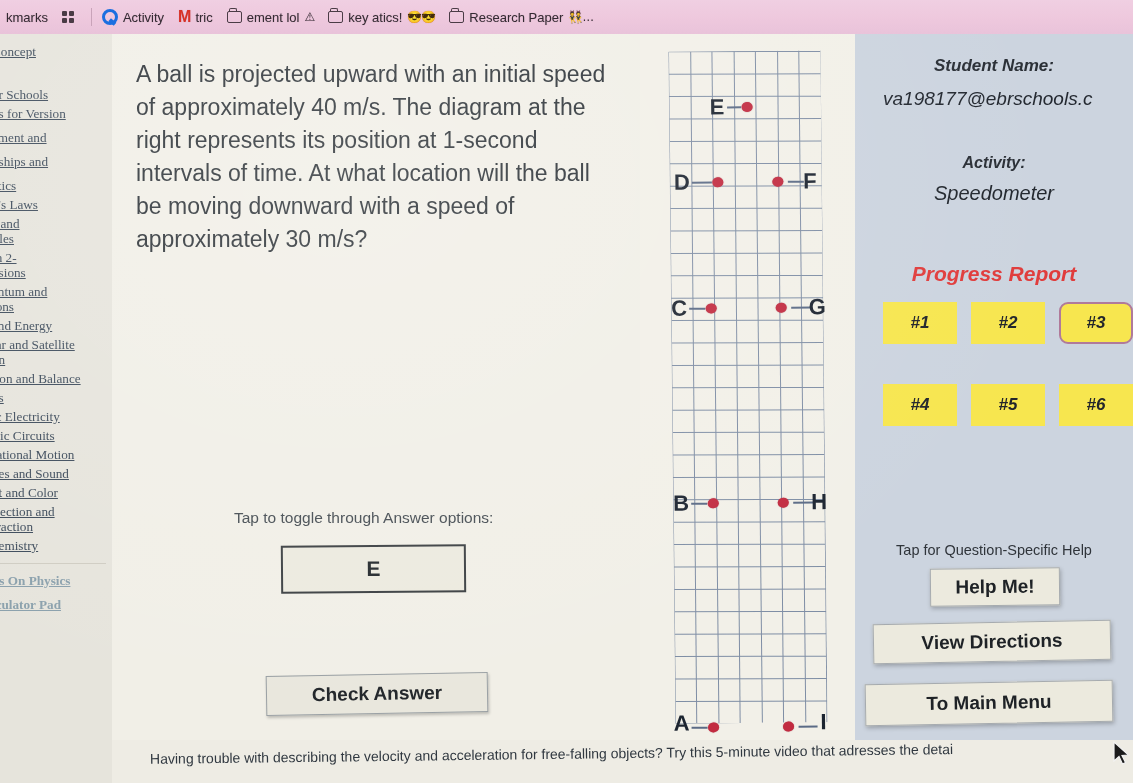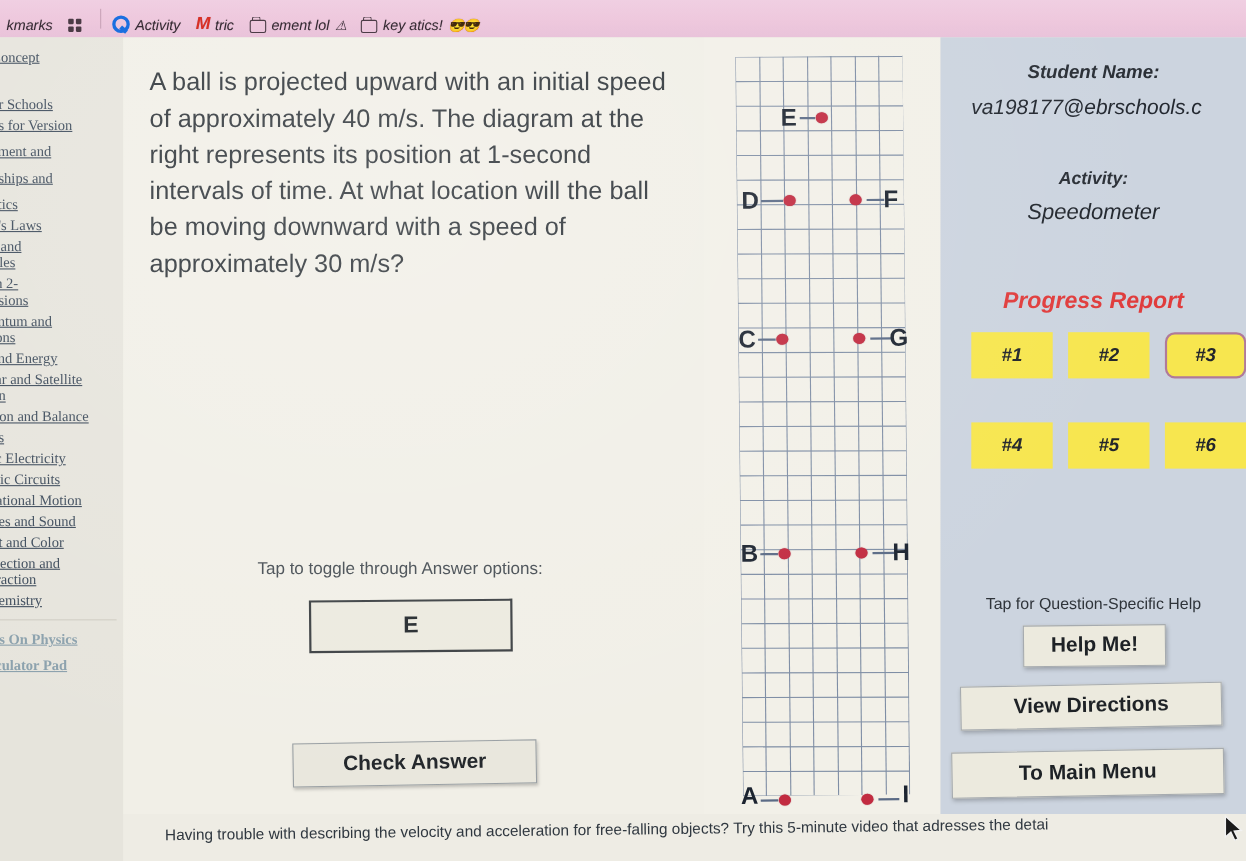--- a/index.html
+++ b/index.html
@@ -19,26 +19,25 @@
   
   #bookmarks-bar {
     position: absolute; left: 0; top: 0;
     width: 1133px; height: 34px;
     background: linear-gradient(180deg,#f0cfe2 0%, #eec8dd 55%, #e9c3da 100%);
     display: flex; align-items: center;
     padding-left: 2px;
     filter: blur(0.25px);
   }
   .bm-item {
-    display: flex; align-items: flex-end; gap: 5px;
+    display: flex; align-items: center; gap: 5px;
     padding: 0 10px 0 4px; height: 26px;
     color: #352b33; font-size: 13px; white-space: nowrap;
     font-family: "Liberation Sans", sans-serif;
     text-shadow: 0 0 1px rgba(120,90,110,.35);
-    font-style: italic;
   }
   .bm-sep { width: 1px; height: 18px; background: #c9a3b9; margin: 0 6px; }
   .ico { display: inline-block; flex: none; }
   .ico-grid {
     width: 13px; height: 13px;
     display: grid; grid-template-columns: 5px 5px; grid-template-rows: 5px 5px;
     gap: 2px;
   }
   .ico-grid i { display:block; background:#4a3b45; border-radius:1px; }
   .ico-folder {
@@ -273,20 +272,25 @@
     </span>
     <span class="bm-item">
       <span class="ico ico-folder"></span>
       <span>ement lol</span>
       <span class="emo">⚠</span>
     </span>
     <span class="bm-item">
       <span class="ico ico-folder"></span>
       <span>key atics!</span>
       <span class="emo">😎😎</span>
+    </span>
+    <span class="bm-item">
+      <span class="ico ico-folder"></span>
+      <span>Research Paper</span>
+      <span class="emo">👯…</span>
     </span>
   </div>
 
   <div id="sidebar">
     <div id="sidebar-list">
         <a class="side-link">Concept</a>
         <a class="side-link gap">e</a>
         <a class="side-link">or Schools</a>
         <a class="side-link">ns for Version</a>
         <a class="side-link gap">ement and</a>

